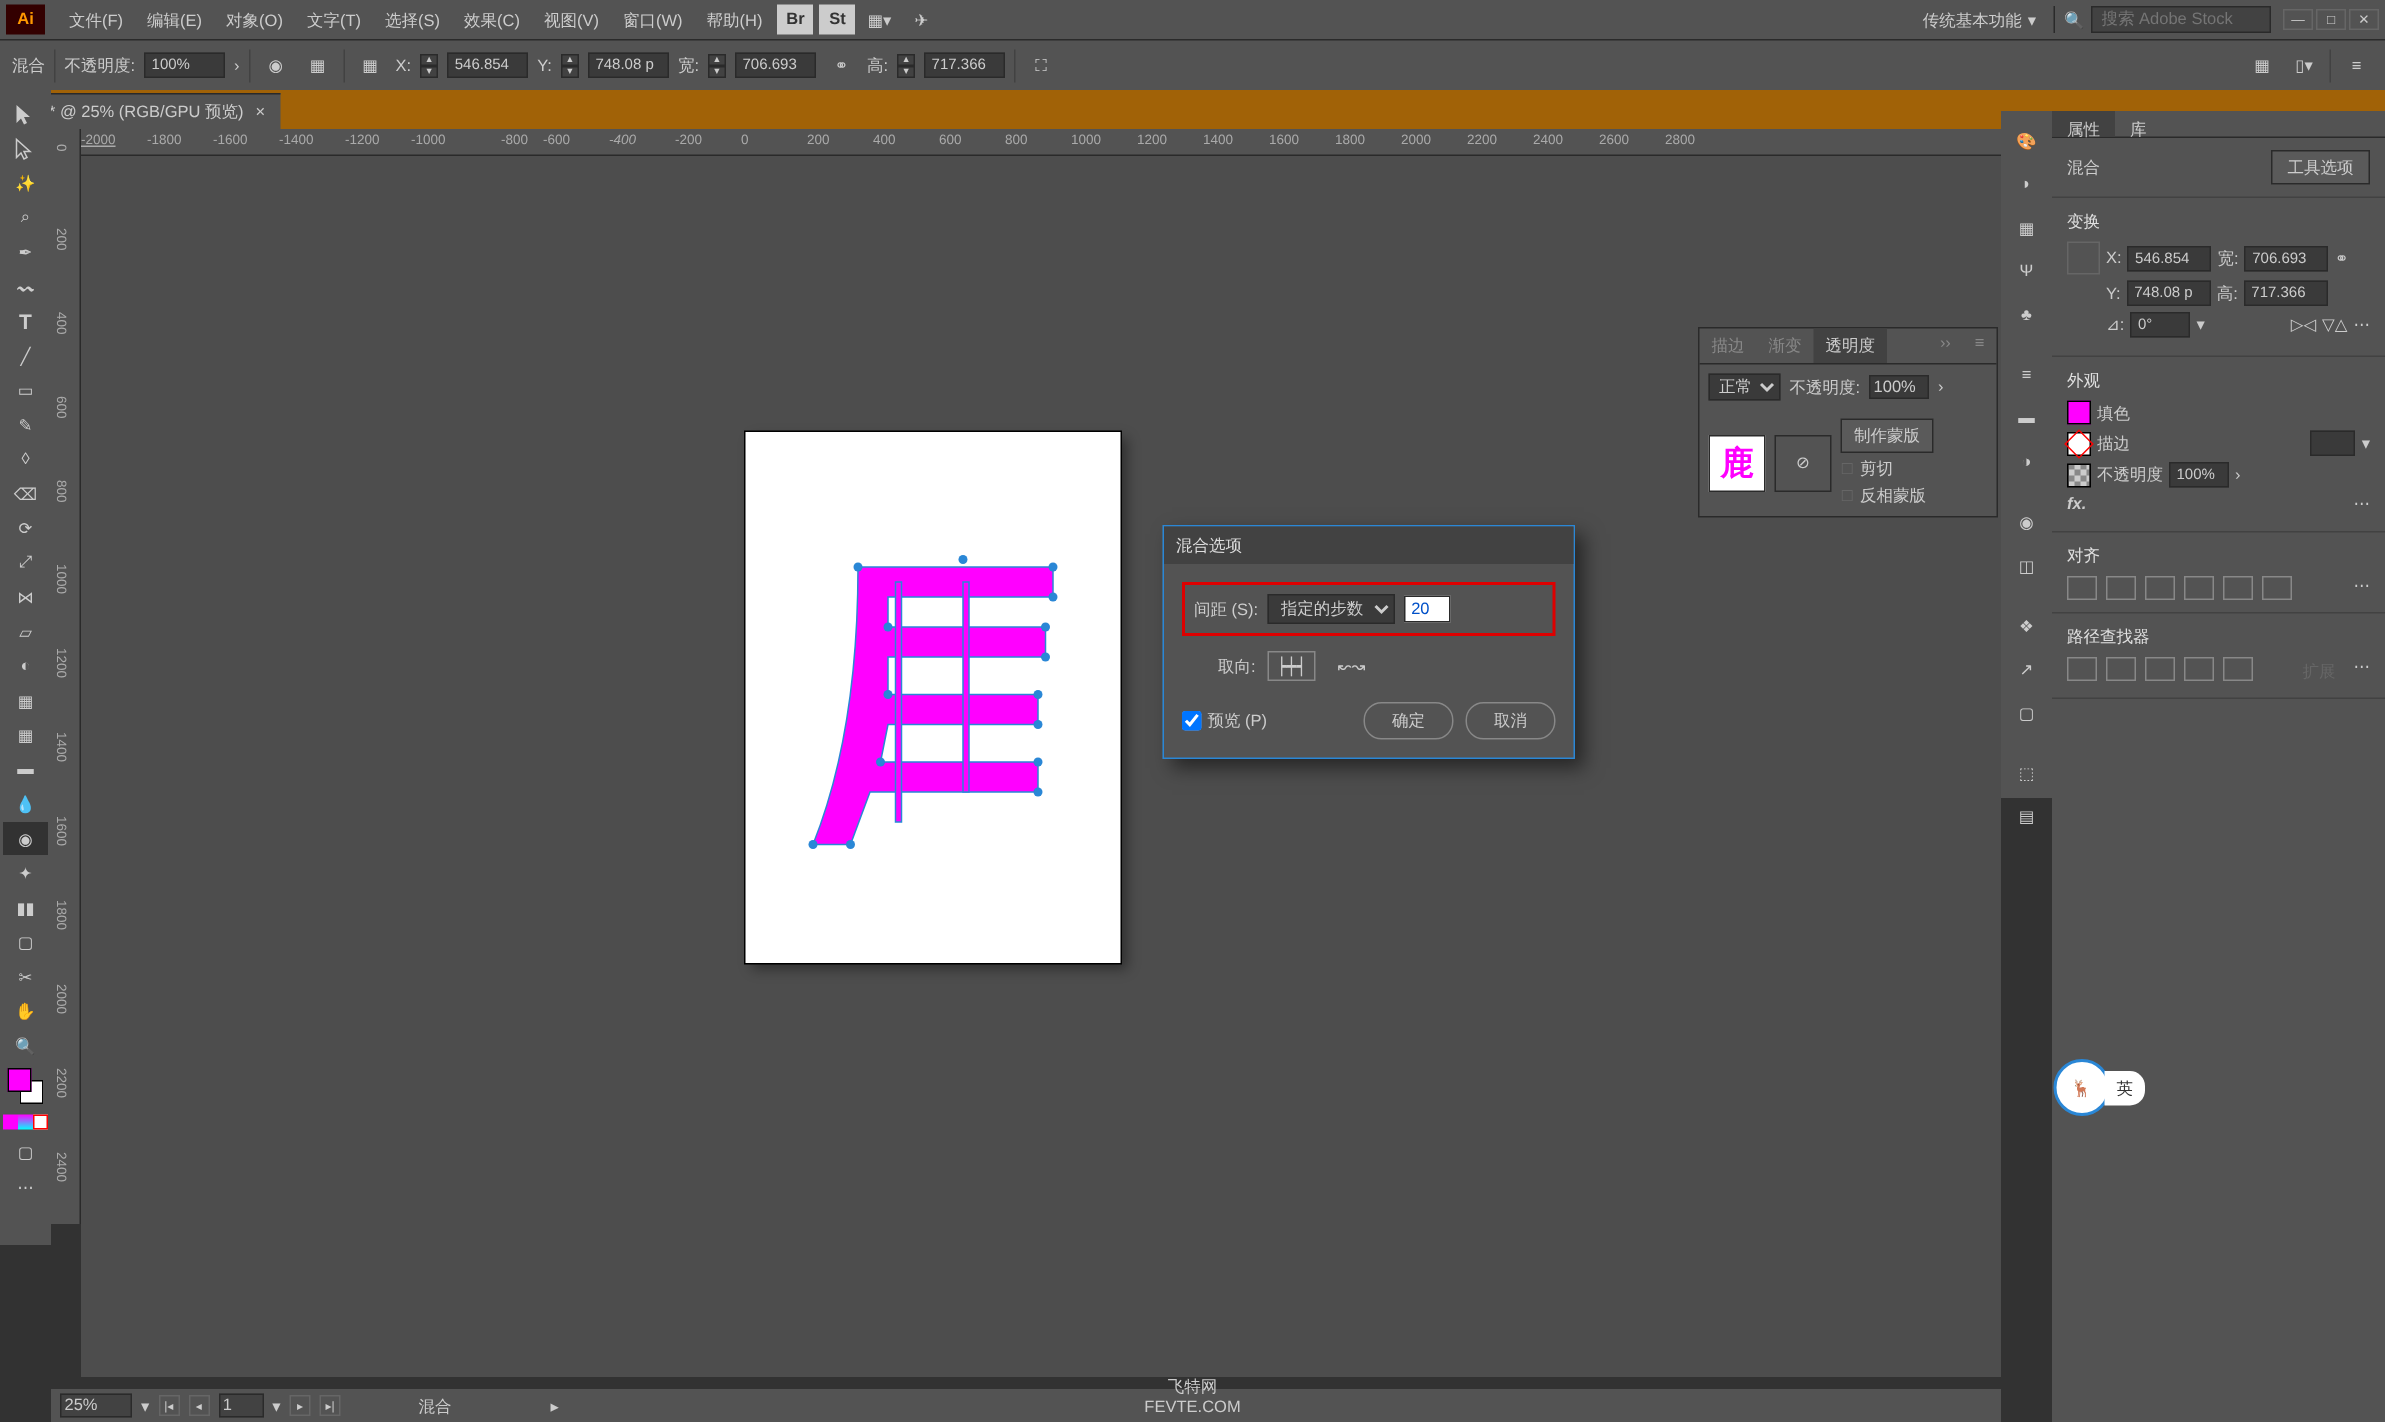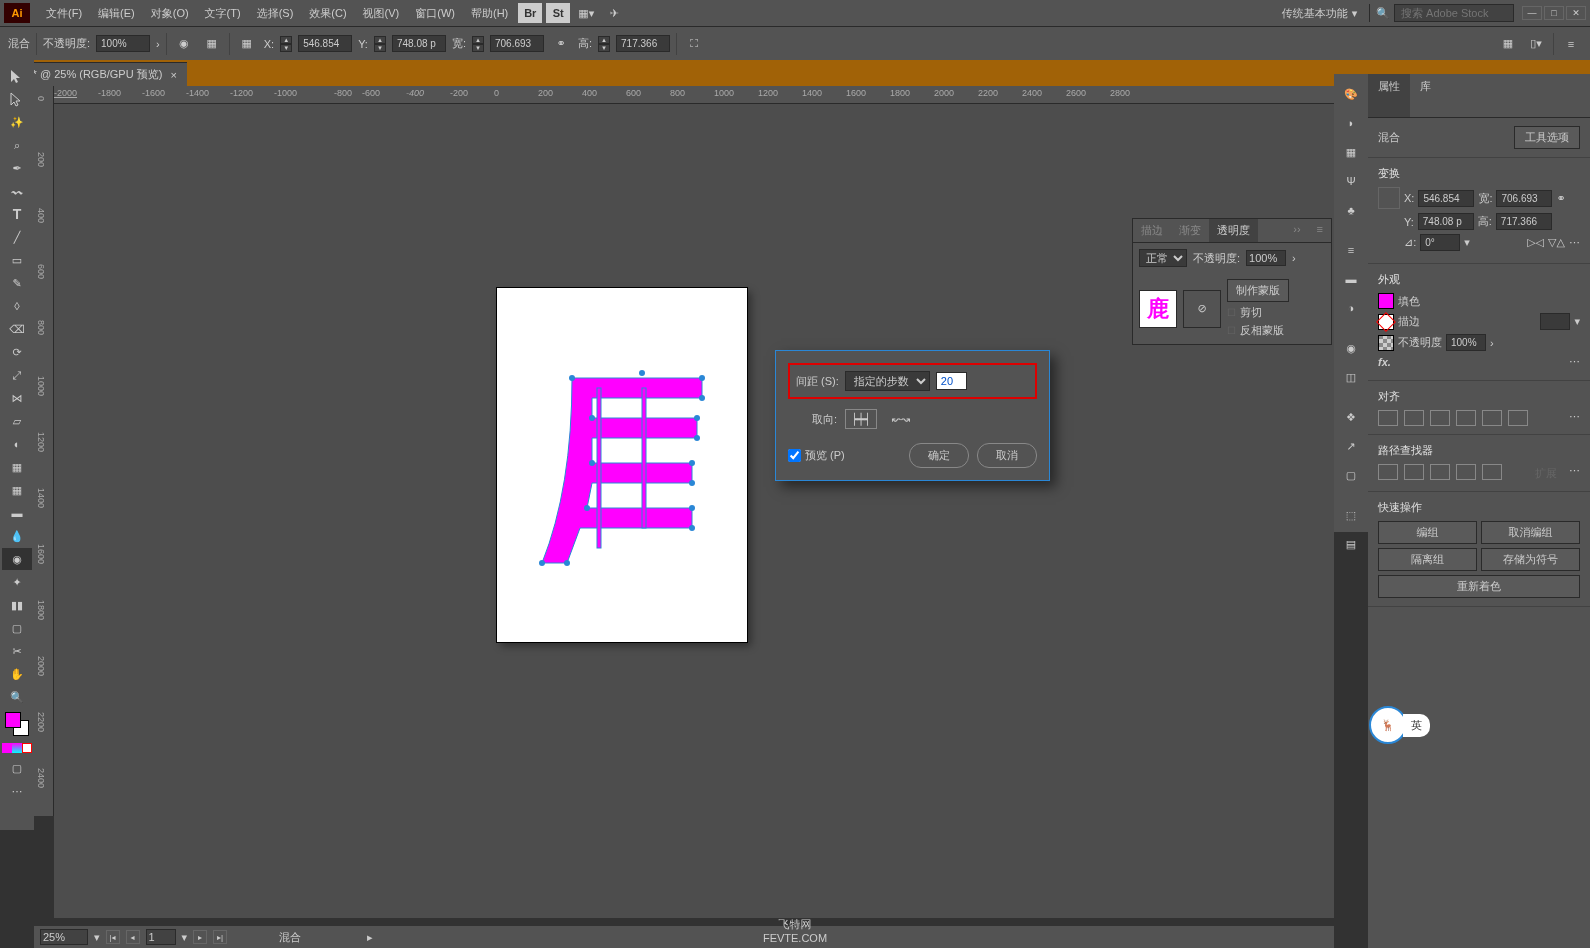--- a/index.html
+++ b/index.html
@@ -46,21 +46,21 @@
 .glyph svg { width:100%; height:100%; }
 
 .statusbar { position:absolute; left:34px; bottom:0; right:256px; height:22px; background:#535353; display:flex; align-items:center; padding:0 6px; gap:6px;}
 .statusbar input{background:#424242;border:1px solid #2a2a2a;color:#ccc;width:48px;padding:1px 2px;}
 .statusbar .navbtn{width:14px;height:14px;border:1px solid #666;display:flex;align-items:center;justify-content:center;font-size:8px;}
 
 .right-dock { position: absolute; right: 222px; top: 74px; width: 34px; background: #535353; height: 458px; padding:4px 0;}
 .right-dock .pi{width:26px;height:26px;margin:3px auto;display:flex;align-items:center;justify-content:center;cursor:pointer;border-radius:2px;}
 
 .prop-panel { position:absolute; right:0; top:74px; width:222px; bottom:0; background:#535353; }
-.prop-panel .tabs { height:44px; display:flex; border-bottom:1px solid #2a2a2a;}
+.prop-panel .tabs { height:18px; display:flex; border-bottom:1px solid #2a2a2a;}
 .prop-panel .tabs .t{padding:5px 10px; cursor:pointer;}
 .prop-panel .tabs .t.act{background:#424242;}
 .prop-panel .section{padding:8px 10px;border-bottom:1px solid #424242;}
 .prop-panel .section .hdr{font-size:11px;color:#e0e0e0;margin-bottom:6px;}
 .prop-panel .row{display:flex;align-items:center;gap:4px;margin-bottom:4px;}
 .prop-panel input{background:#3a3a3a;border:1px solid #2a2a2a;color:#ccc;padding:2px 4px;width:56px;font-size:10px;}
 .prop-panel .btn{background:#5a5a5a;border:1px solid #2a2a2a;padding:3px 0;text-align:center;cursor:pointer;flex:1;}
 .prop-panel .wide-btn{background:#5a5a5a;border:1px solid #2a2a2a;padding:3px 0;text-align:center;cursor:pointer;width:100%;margin-top:4px;}
 .prop-panel .sw{width:16px;height:16px;border:1px solid #000;}
 .prop-panel .align-row{display:flex;gap:6px;}
@@ -329,20 +329,21 @@
     <div style="width:38px;height:38px;border:1px solid #2a2a2a;display:flex;align-items:center;justify-content:center;">⊘</div>
     <div style="display:flex;flex-direction:column;gap:3px;">
       <div class="mask-btn">制作蒙版</div>
       <div class="cb">☐ <span>剪切</span></div>
       <div class="cb">☐ <span>反相蒙版</span></div>
     </div>
   </div>
 </div>
 
 <div class="dialog">
+  <div class="titlebar">混合选项</div>
   <div class="content">
     <div class="highlight">
       <span>间距 (S):</span>
       <select><option>指定的步数</option></select>
       <input type="text" style="background: rgb(255, 255, 255);" value="20">
     </div>
     <div class="orient">
       <span>取向:</span>
       <div class="ob" style="border-color:#888;">┝┿┥</div>
       <div class="ob">↜↝</div>
@@ -462,32 +463,20 @@
       <div class="aicon"></div>
       <div class="aicon"></div>
       <div class="aicon"></div>
       <div class="aicon"></div>
       <div class="aicon"></div>
       <div style="flex:1"></div>
       <div style="color:#666;padding:2px 6px;">扩展</div>
       <span>⋯</span>
     </div>
   </div>
-  <div class="section">
-    <div class="hdr">快速操作</div>
-    <div class="row">
-        <div class="btn">编组</div>
-        <div class="btn">取消编组</div>
-      </div>
-    <div class="row">
-        <div class="btn">隔离组</div>
-        <div class="btn">存储为符号</div>
-      </div>
-    <div class="wide-btn">重新着色</div>
-  </div>
 </div>
 
 <div class="statusbar">
   <input value="25%" style="">
     <span>▾</span>
   <div class="navbtn">|◂</div>
   <div class="navbtn">◂</div>
   <input style="width: 30px;" value="1">
     <span>▾</span>
   <div class="navbtn">▸</div>

